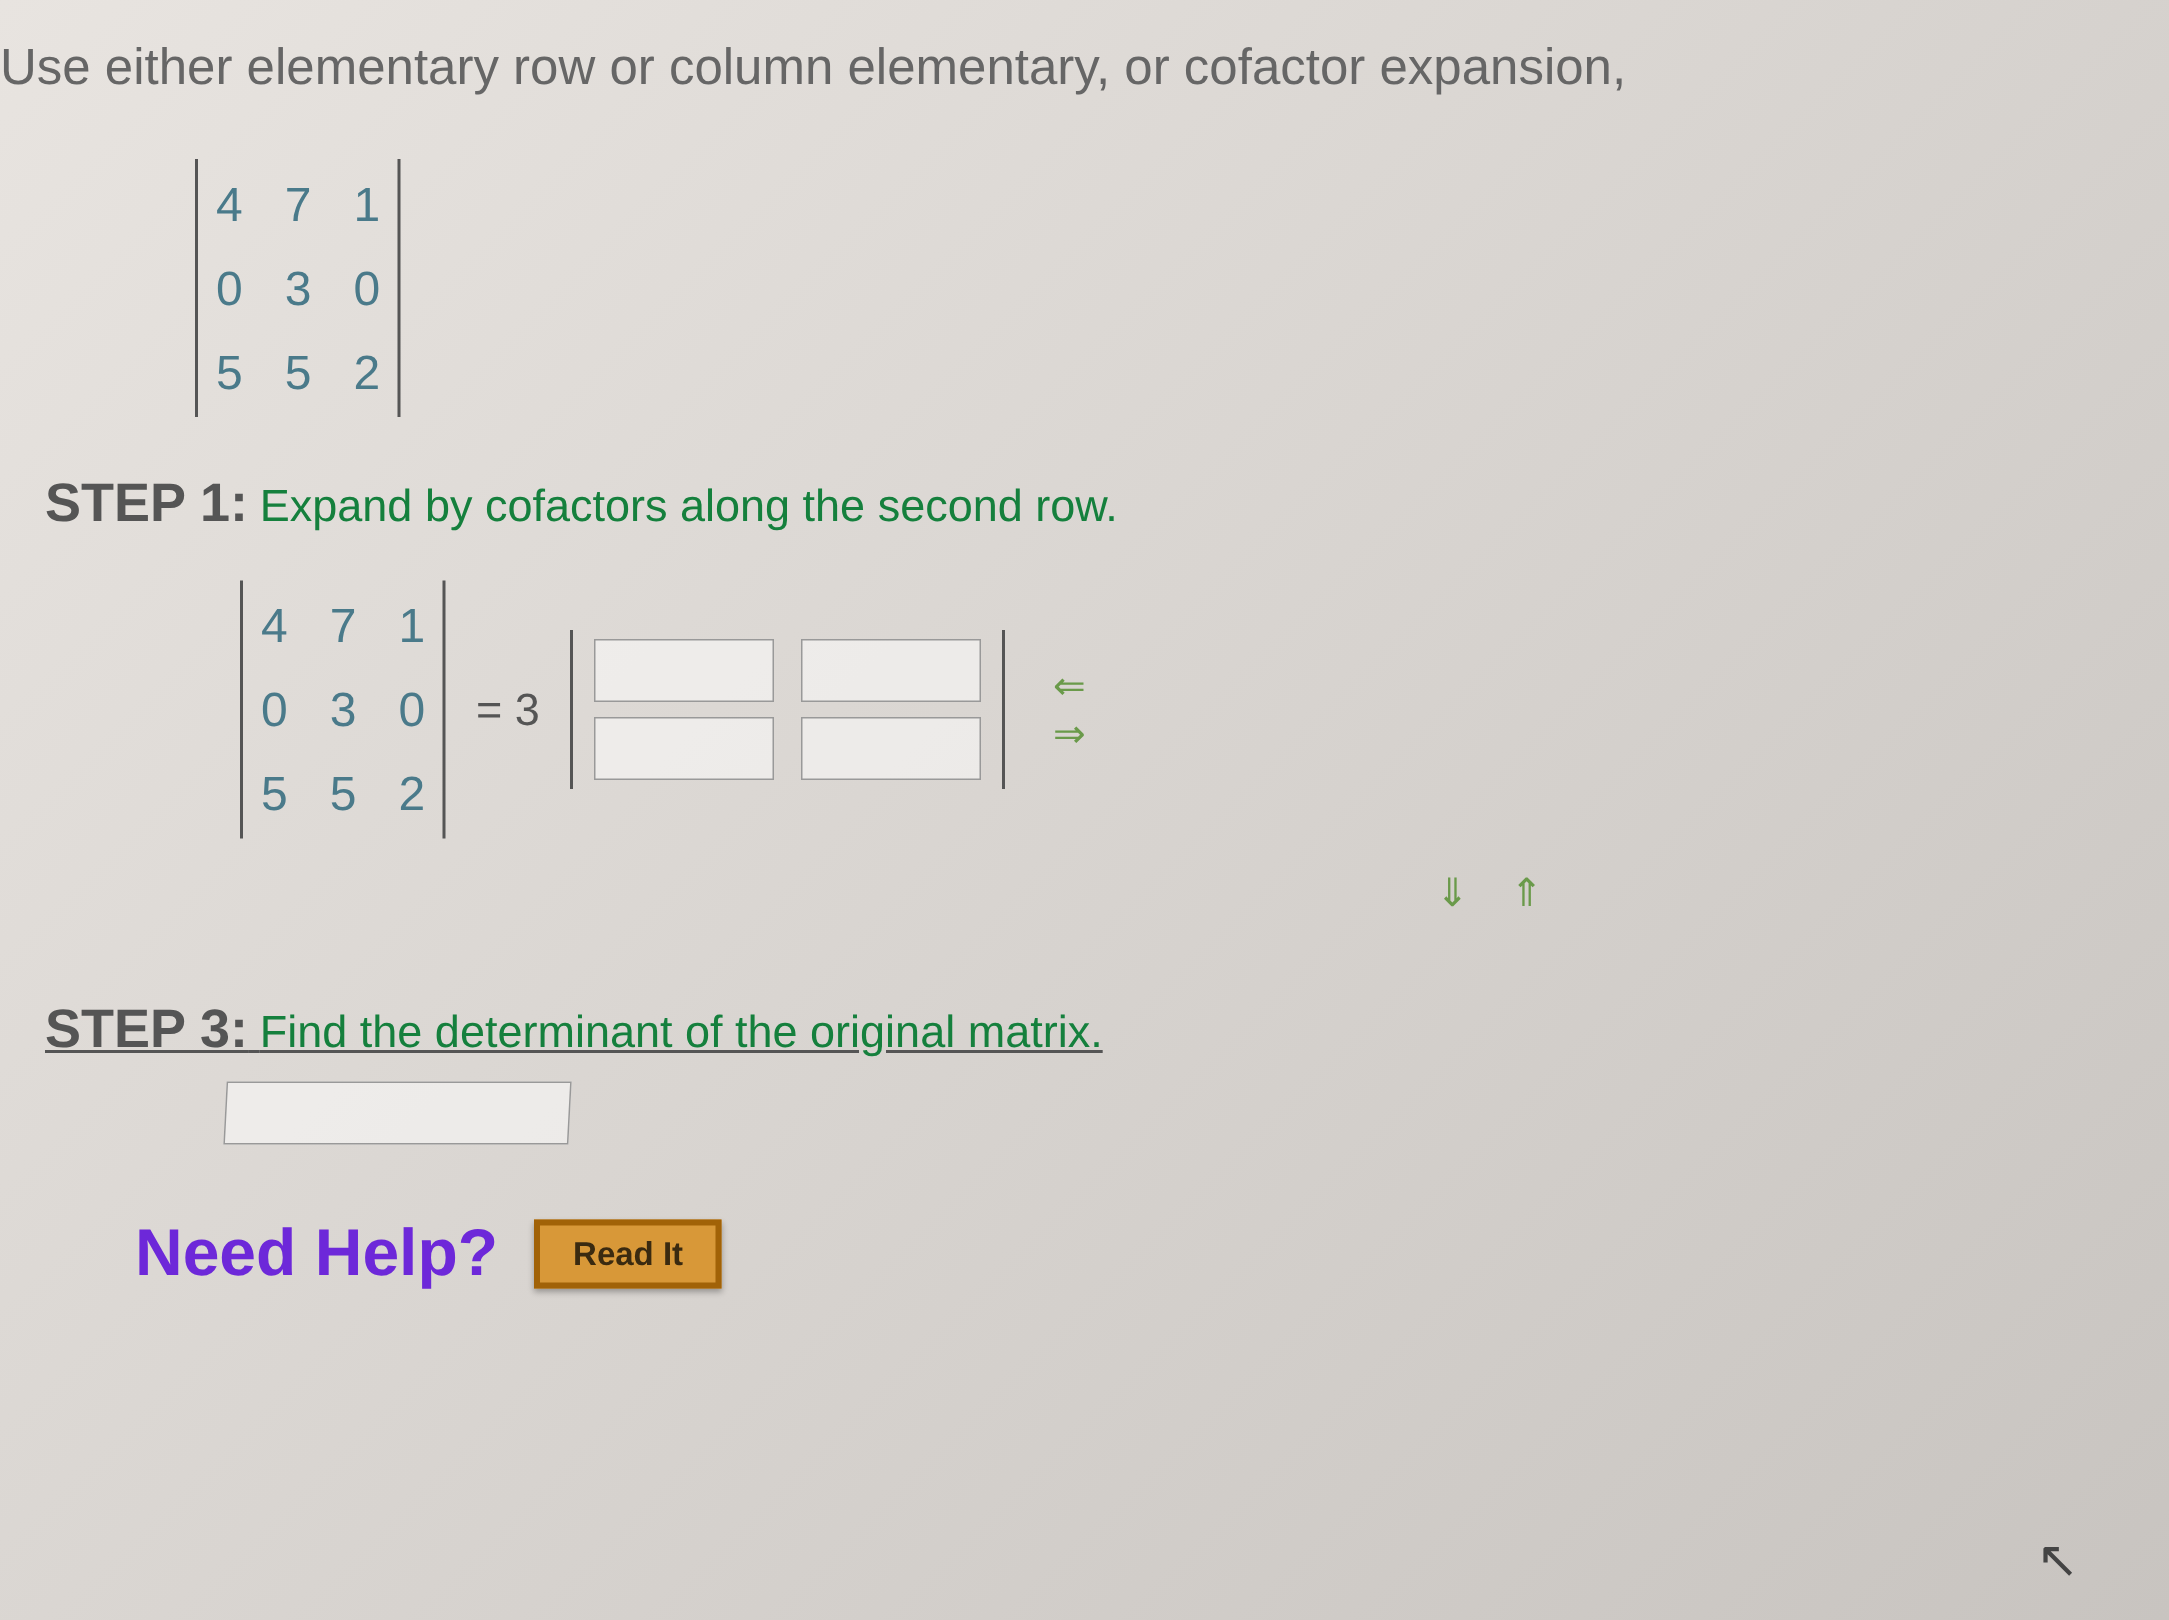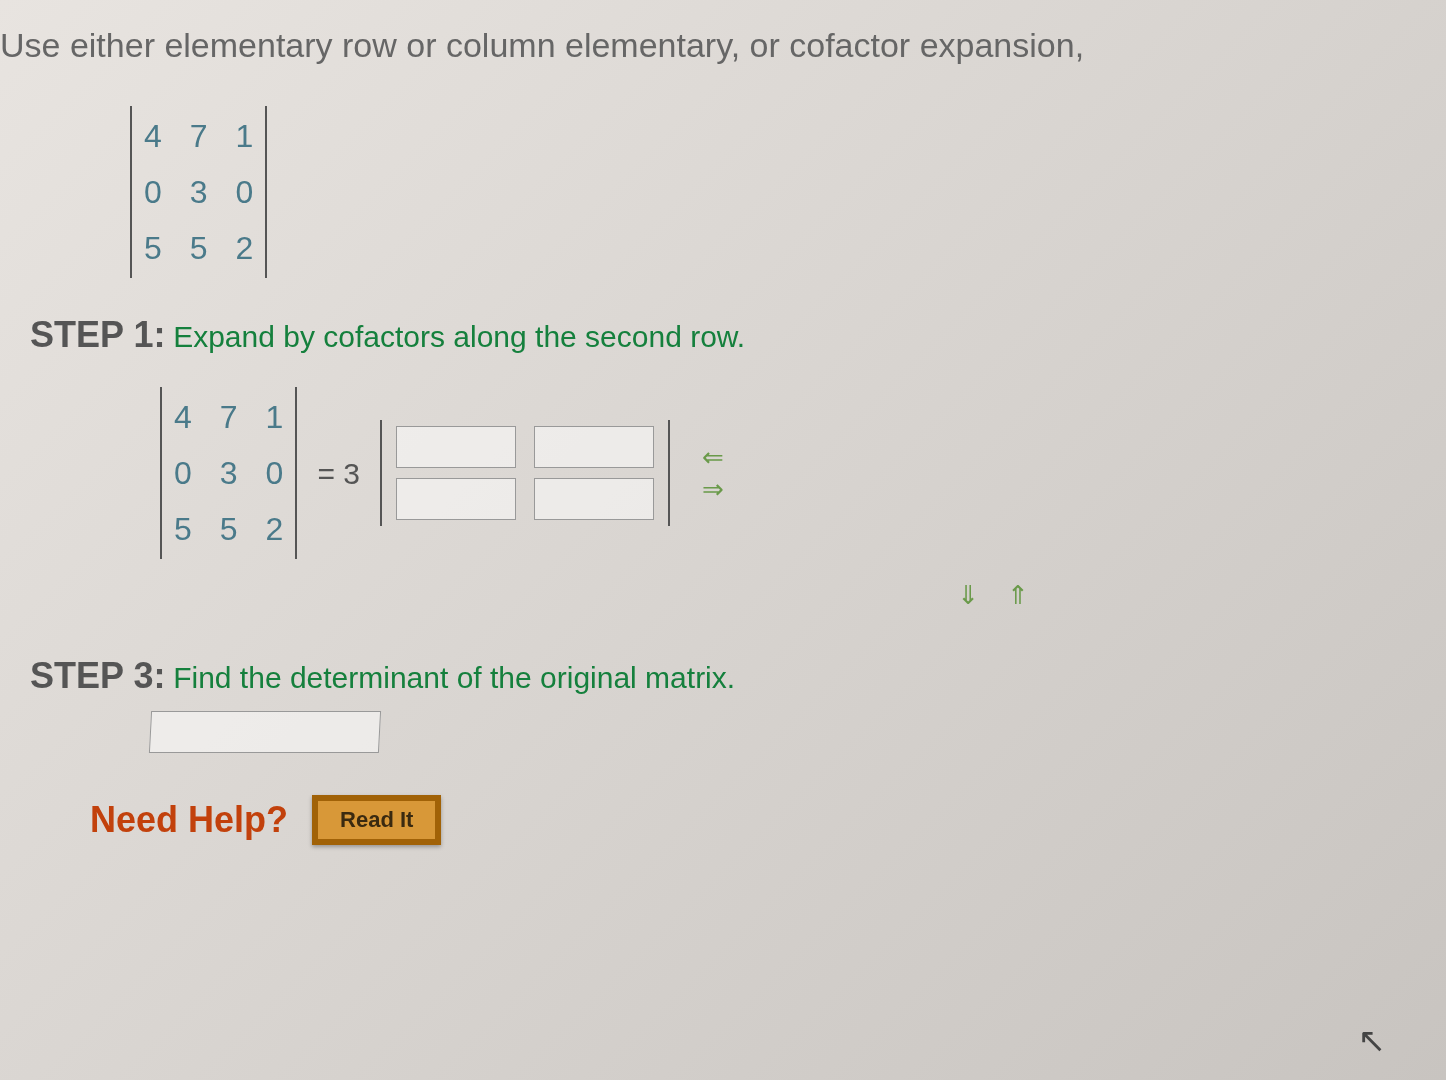--- a/index.html
+++ b/index.html
@@ -109,27 +109,27 @@
       margin-left: 120px;
     }
     .help-row {
       display: flex;
       align-items: center;
       gap: 24px;
       margin-top: 40px;
       margin-left: 60px;
     }
     .need-help {
-      color: #c2410c;
+      color: #6d28d9;
       font-weight: bold;
-      font-size: 36px;
+      font-size: 44px;
     }
     .read-it-btn {
       background: #d89838;
-      border: 6px solid #a16207;
+      border: 4px solid #a16207;
       color: #3a2a10;
       font-weight: bold;
       font-size: 22px;
       padding: 6px 22px;
       cursor: pointer;
       box-shadow: 0 2px 4px rgba(0,0,0,0.3);
     }
     .cursor-icon {
       position: absolute;
       bottom: 14px;
@@ -201,21 +201,21 @@
       <span class="arrow">⇒</span>
     </div>
   </div>
 
   <div class="nav-arrows-v">
     <span class="arrow">⇓</span>
     <span class="arrow">⇑</span>
   </div>
 
 
-  <div class="step-row" style="margin-top:33px;">
+  <div class="step-row" style="margin-top:43px;text-decoration:underline;">
     <span class="step-label">STEP 3:</span>
     <span class="step-text">Find the determinant of the original matrix.</span>
     <br>
     <input class="answer-input" type="text" style="">
   </div>
 
   <div class="help-row">
     <span class="need-help">Need Help?</span>
     <button class="read-it-btn">Read It</button>
   </div>

